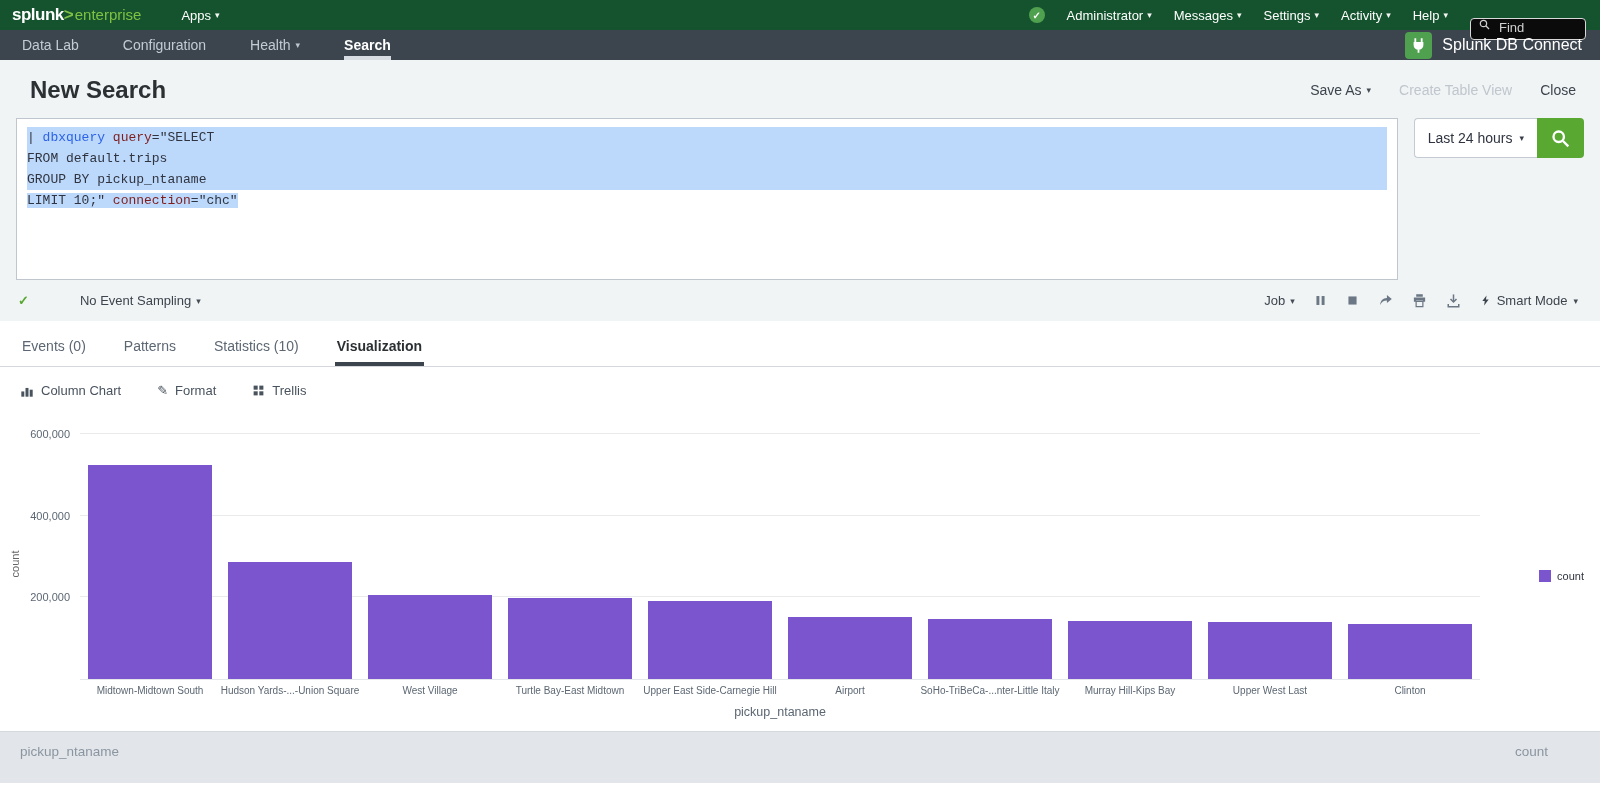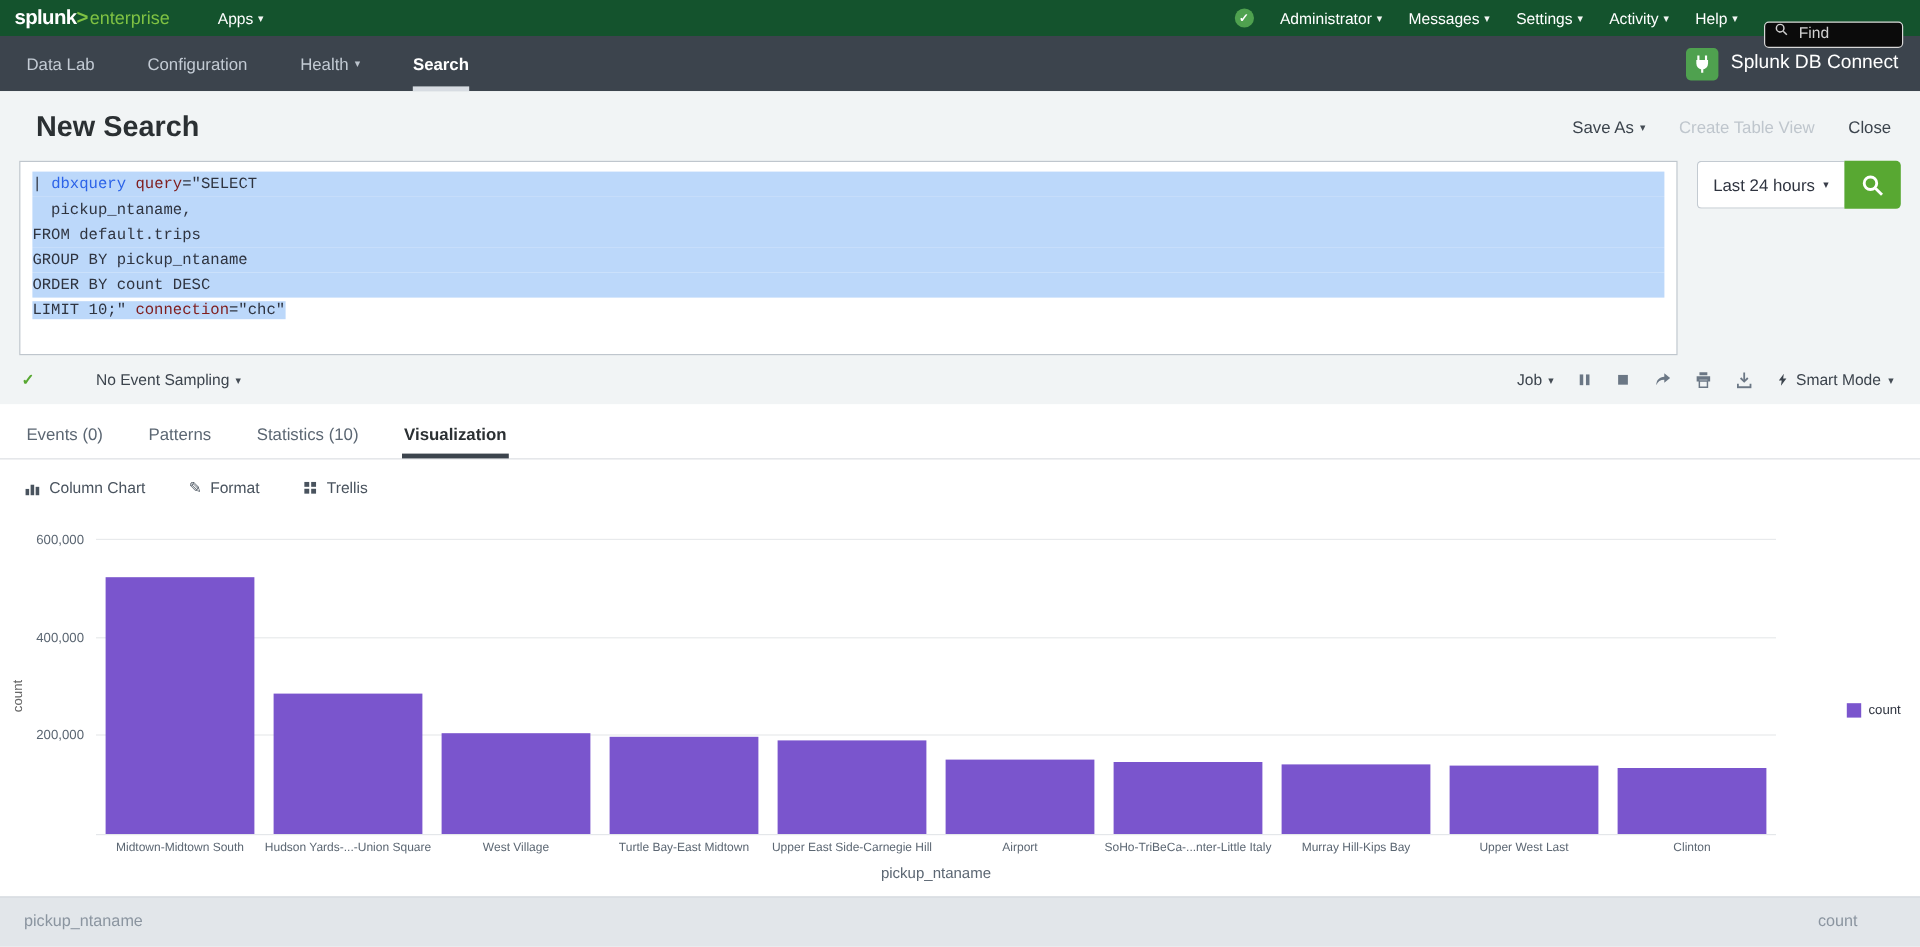--- a/index.html
+++ b/index.html
@@ -19,21 +19,21 @@
   .lg-p { font-size:15px; color:var(--logo-green,#7fc243); margin-left:1px; }
   .tn-item { display:flex; align-items:center; gap:4px; cursor:pointer; white-space:nowrap; }
   .tn-right { display:flex; align-items:center; gap:22px; }
   .caret { font-size:9px; opacity:.95; }
   .status-circle { width:16px; height:16px; border-radius:50%; background:var(--brand-green,#4fa14f); color:#fff; font-size:10px; display:flex; align-items:center; justify-content:center; font-weight:bold; }
   .find-box { display:flex; align-items:flex-start; gap:7px; background:#0b0b0b; border:1px solid #d8d8d8; border-radius:4px; height:22px; padding:0 8px; color:#ddd;margin-top:27px; }
   .find-box input { background:transparent; border:none; outline:none; color:#eee; font-size:13px; width:80px; font-family:"Liberation Sans",sans-serif; }
   .find-box input::placeholder { color:#d0d0d0; }
 
   
-  .appnav { height:46px; background:var(--appnav-gray,#3c444d); display:flex; justify-content:space-between; align-items:stretch; padding-right:18px; }
+  .appnav { height:30px; background:var(--appnav-gray,#3c444d); display:flex; justify-content:space-between; align-items:stretch; padding-right:18px; }
   .an-left { display:flex; }
   .an-item { display:flex; align-items:center; gap:5px; padding:0 22px; color:#c3cbd4; font-size:14px; position:relative; cursor:pointer; white-space:nowrap; }
   .an-item.active { color:#fff; font-weight:bold; }
   .an-item.active::after { content:""; position:absolute; left:22px; right:22px; bottom:0; height:4px; background:#d7dce2; }
   .an-right { display:flex; align-items:center; gap:10px; color:#fff; font-size:16px; cursor:pointer; }
   .db-icon { width:27px; height:27px; border-radius:4px; background:var(--brand-green,#4fa14f); display:flex; align-items:center; justify-content:center; }
 
   
   .gray-zone { background:#f1f4f5; }
   .page-head { display:flex; justify-content:space-between; align-items:center; padding:16px 24px 12px 30px; }
@@ -180,24 +180,22 @@
         <span class="caret">▾</span>
       </span>
       <span class="hlink disabled">Create Table View</span>
       <span class="hlink">Close</span>
     </div>
   </div>
 
   <div class="search-row">
     <div class="spl-editor" id="spl">
         <div class="spl-line sel-full"><span class="tok-plain">| </span><span class="tok-cmd">dbxquery</span><span class="tok-plain"> </span><span class="tok-arg">query</span><span class="tok-plain">="SELECT</span></div>
-        <div class="spl-line sel-full"><span class="tok-plain">  pickup_ntaname,</span></div>
         <div class="spl-line sel-full"><span class="tok-plain">FROM default.trips</span></div>
         <div class="spl-line sel-full"><span class="tok-plain">GROUP BY pickup_ntaname</span></div>
-        <div class="spl-line sel-full"><span class="tok-plain">ORDER BY count DESC</span></div>
         <div class="spl-line"><span class="sel-part"><span class="tok-plain">LIMIT 10;" </span><span class="tok-arg">connection</span><span class="tok-plain">="chc"</span></span></div>
       </div>
     <div class="search-aux">
       <div class="time-btn">
         <span>Last 24 hours</span>
         <span class="caret">▾</span>
       </div>
       <button class="go-btn">
         <span>
           <svg width="19" height="19" viewBox="0 0 16 16">

